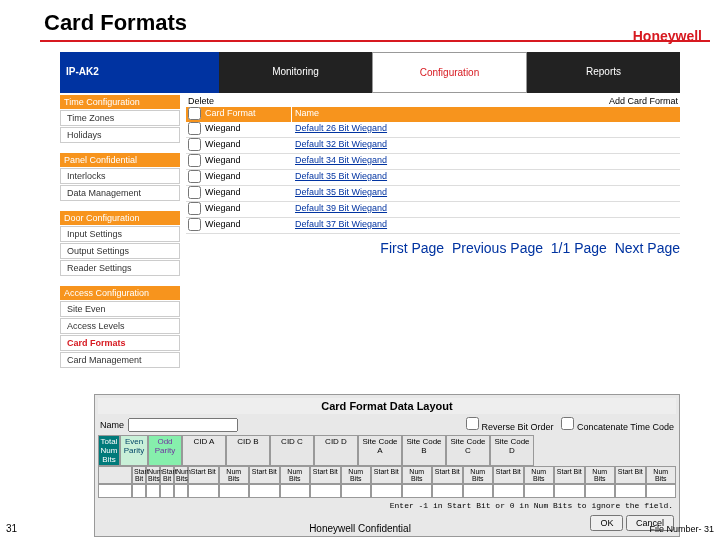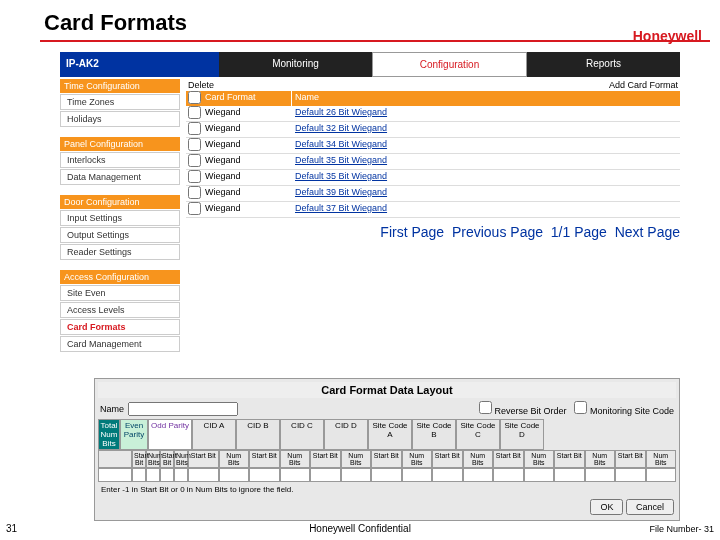--- a/index.html
+++ b/index.html
@@ -2,21 +2,21 @@
 <html><head>
 <meta charset="utf-8">
 <style>
   * { box-sizing: border-box; margin: 0; padding: 0; }
   body { font-family: Arial, sans-serif; font-size: 10px; background: #fff; width: 720px; height: 540px; position: relative; }
   .slide-title { font-size: 22px; font-weight: bold; color: #000; padding: 10px 0 4px 44px; }
   .title-rule { border: none; border-top: 2px solid #d71920; margin: 0 10px 0 40px; }
   .logo { position: absolute; top: 28px; right: 18px; color: #d71920; font-weight: bold; font-size: 14px; }
   .app { margin: 10px 40px 0 60px; }
   .topnav { display: flex; }
-  .topnav>div { flex: 1; text-align: center; padding: 6px 0; font-size: 10px; }
+  .topnav>div { flex: 1; text-align: center; padding: 14px 0; font-size: 10px; }
   .topnav .dark { background: #222; color: #fff; }
   .topnav .title { background: #0033a1; color: #fff; font-weight: bold; text-align: left; padding-left: 6px; }
   .topnav .active { background: #fff; color: #d71920; border: 1px solid #999; }
   .content { display: flex; gap: 6px; margin-top: 2px; }
   .sidebar { width: 120px; }
   .sidegroup { margin-bottom: 10px; }
   .sidehead { background: #f7941d; color: #fff; font-size: 9px; padding: 2px 4px; }
   .sideitem { background: #fff; border: 1px solid #ccc; font-size: 9px; padding: 2px 6px; margin-top: 1px; color: #333; }
   .sideitem.active { color: #d71920; font-weight: bold; }
   .main { flex: 1; }
@@ -32,27 +32,27 @@
   .pager { text-align: right; font-size: 14px; color: #0033a1; margin-top: 6px; }
   .layout { margin: 16px 40px 0 94px; background: #e8e8e8; border: 1px solid #999; padding: 3px; font-size: 9px; }
   .layout-title { background: #eee; text-align: center; font-weight: bold; font-size: 11px; padding: 2px; }
   .layout-row1 { display: flex; align-items: center; gap: 4px; padding: 3px 2px; }
   .layout-row1 input[type=text]{ width: 110px; font-size: 9px; height: 14px; }
   .layout-row1 .chk { margin-left: auto; display: flex; gap: 8px; align-items: center; }
   .cols { display: flex; gap: 0; }
   .colhead { text-align: center; font-size: 8px; border: 1px solid #999; padding: 1px; }
   .totnum { background: #007a7a; color: #fff; width: 22px; }
   .even { background: #c9f0d8; width: 28px; color: #046; }
-  .odd { background: #ffffff; width: 44px; color: #7030a0; }
+  .odd { background: #86efac; width: 34px; color: #7030a0; }
   .cid { background: #e6e6e6; width: 44px; }
   .sublabels { display: flex; font-size: 7px; text-align: center; }
   .sub { border: 1px solid #999; padding: 1px; flex: 1; }
   .inputs { display: flex; }
   .inputs input { width: 100%; font-size: 8px; height: 14px; border: 1px solid #999; }
-  .hint { text-align: left; font-size: 8px; padding: 3px; }
+  .hint { text-align: right; font-size: 8px; padding: 3px; font-family: Liberation Mono, monospace; }
   .btns { text-align: right; padding: 2px; }
   .btns button { font-size: 9px; padding: 1px 8px; }
   .footer-left { position: absolute; bottom: 6px; left: 6px; font-size: 10px; }
   .footer-center { position: absolute; bottom: 6px; left: 50%; transform: translateX(-50%); font-size: 10px; }
   .footer-right { position: absolute; bottom: 6px; right: 6px; font-size: 9px; }
 </style>
 </head>
 <body>
 
 <div class="slide-title">Card Formats</div>
@@ -67,21 +67,21 @@
     <div class="dark">Reports</div>
   </div>
   <div class="content">
     <div class="sidebar">
       <div class="sidegroup">
         <div class="sidehead">Time Configuration</div>
         <div class="sideitem">Time Zones</div>
         <div class="sideitem">Holidays</div>
       </div>
       <div class="sidegroup">
-        <div class="sidehead">Panel Configuration</div>
+        <div class="sidehead">Panel Confidential</div>
         <div class="sideitem">Interlocks</div>
         <div class="sideitem">Data Management</div>
       </div>
       <div class="sidegroup">
         <div class="sidehead">Door Configuration</div>
         <div class="sideitem">Input Settings</div>
         <div class="sideitem">Output Settings</div>
         <div class="sideitem">Reader Settings</div>
       </div>
       <div class="sidegroup">
@@ -147,21 +147,21 @@
   </div>
 </div>
 
 <div class="layout">
   <div class="layout-title">Card Format Data Layout</div>
   <div class="layout-row1">
     <span>Name</span>
     <input type="text" style="">
     <span class="chk">
       <label><input type="checkbox" style=""> <span>Reverse Bit Order</span></label>
-      <label><input type="checkbox" style=""> <span>Monitoring Site Code</span></label>
+      <label><input type="checkbox" style=""> <span>Concatenate Time Code</span></label>
     </span>
   </div>
   <div class="cols">
     <div class="colhead totnum">Total Num Bits</div>
     <div class="colhead even">Even Parity</div>
     <div class="colhead odd">Odd Parity</div>
     <div class="colhead cid">CID A</div>
     <div class="colhead cid">CID B</div>
     <div class="colhead cid">CID C</div>
     <div class="colhead cid">CID D</div>

